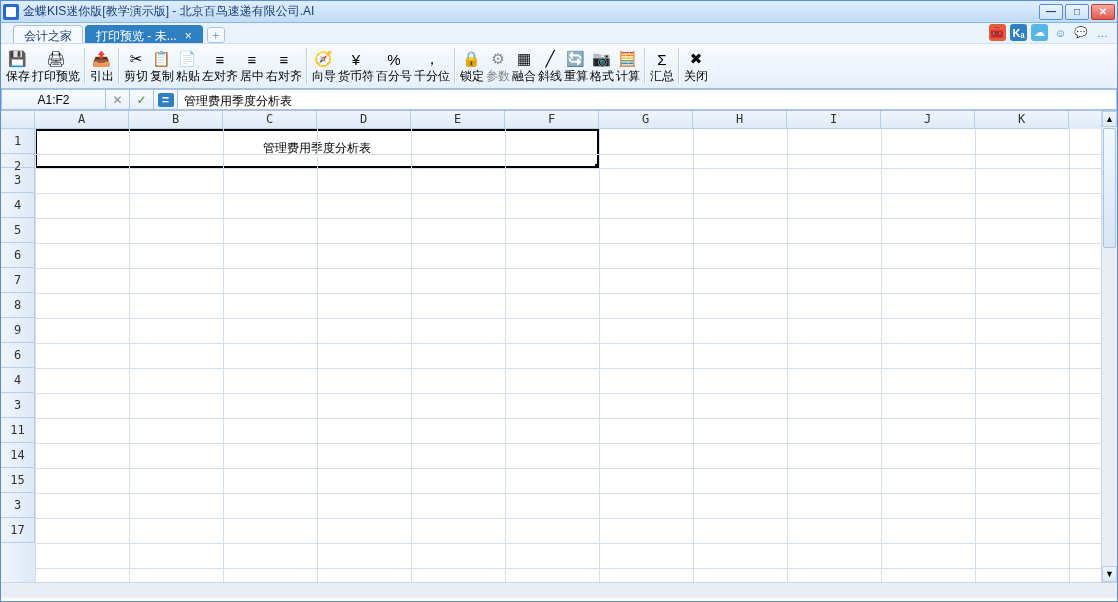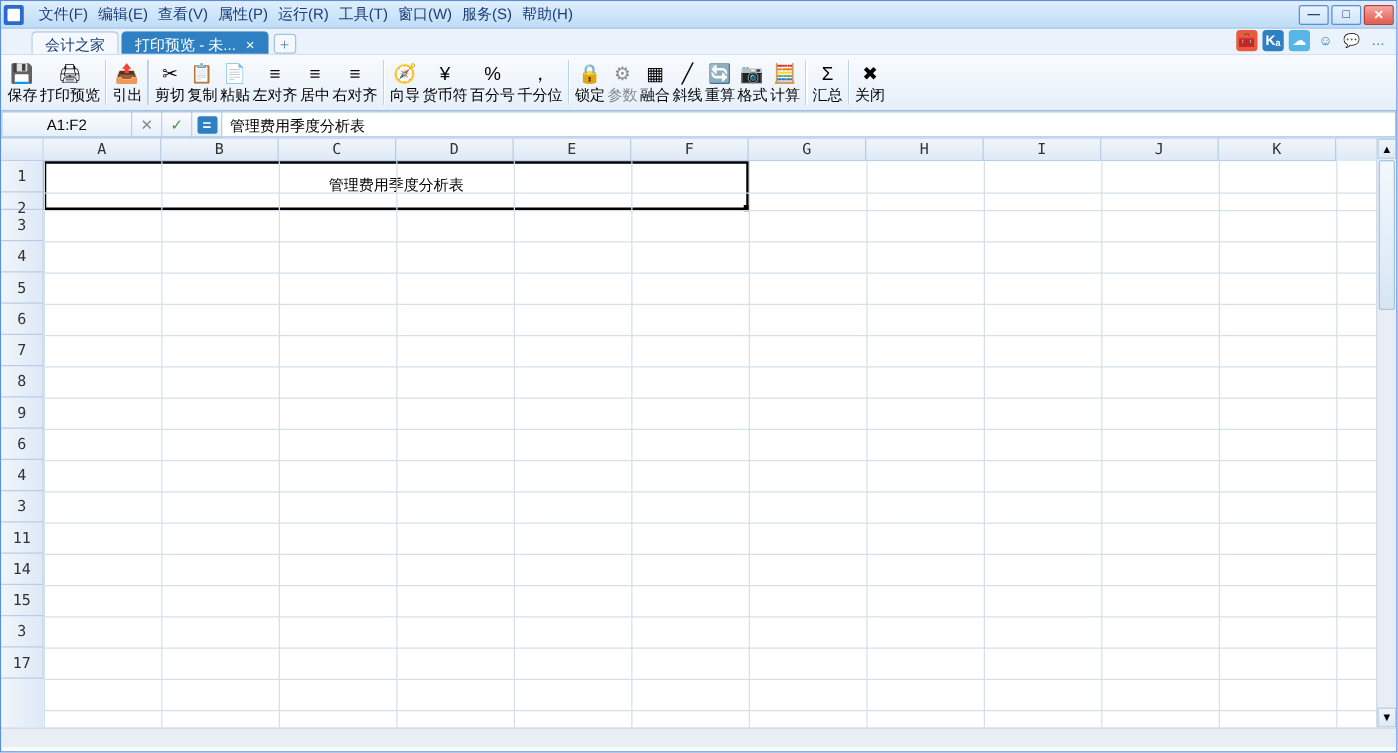--- a/index.html
+++ b/index.html
@@ -6,21 +6,21 @@
 body{width:1118px;height:602px;overflow:hidden;background:#fff;border:1px solid #5a8fd6}
 .titlebar{height:22px;background:linear-gradient(#dfeefd,#bedcf7);display:flex;align-items:center;padding:0 2px;border-bottom:1px solid #8db4dd}
 .app-icon{width:16px;height:16px;background:#2a6acc;border-radius:2px;position:relative;margin-right:4px}
 .app-icon::after{content:"";position:absolute;inset:3px;background:#fff;border-radius:1px}
 .title-text{color:#1c3f78;flex:0 0 auto}
 .menu{display:flex;margin-left:4px}
 .menu span{color:#1c3f78;padding:0 4px;cursor:pointer}
 .win-controls{margin-left:auto;display:flex;gap:2px}
 .wc{width:24px;height:16px;border:1px solid #5a8fd6;background:linear-gradient(#e9f3fc,#cfe4f8);border-radius:2px;display:flex;align-items:center;justify-content:center;color:#1c3f78;font-weight:bold;font-size:10px;cursor:pointer}
 .wc.close{background:linear-gradient(#f7a7a0,#e05a4e);color:#fff;border-color:#b83d32}
-.tabbar{height:20px;background:#eaf2fb;display:flex;align-items:flex-end;padding-left:24px;position:relative}
+.tabbar{height:20px;background:#eaf2fb;display:flex;align-items:flex-end;padding-left:12px;position:relative}
 .tab{height:18px;padding:2px 10px 0;border:1px solid #a7c3e4;border-bottom:none;background:#f5f9fe;color:#1c3f78;border-top-left-radius:4px;border-top-right-radius:4px;margin-right:2px;cursor:pointer}
 .tab.active{background:#2f80c3;color:#fff;border-color:#2f80c3}
 .tab-close{margin-left:8px}
 .tab-add{width:18px;height:16px;border:1px solid #a7c3e4;background:#f5f9fe;display:flex;align-items:center;justify-content:center;border-radius:3px;margin-left:2px;cursor:pointer;color:#6c8db3}
 .tab-right{margin-left:auto;display:flex;gap:4px;padding-right:6px;padding-bottom:2px}
 .ric{width:17px;height:17px;border-radius:3px;display:flex;align-items:center;justify-content:center;font-size:11px;cursor:pointer}
 .r1{background:#e85a3d;color:#fff}
 .r2{background:#2f80c3;color:#fff;font-weight:bold}
 .r3{background:#57b6e6;color:#fff}
 .r4{color:#2f80c3}
@@ -50,31 +50,21 @@
 .vsb{position:absolute;right:0;top:0;bottom:16px;width:16px;background:#e9eef5;border-left:1px solid #cbd7e6}
 .vsb .ar{height:16px;background:linear-gradient(#f0f5fb,#dde9f6);border:1px solid #b9cde4;display:flex;align-items:center;justify-content:center;font-size:9px;cursor:pointer}
 .vsb .th{margin:1px;background:linear-gradient(#f3f8fd,#d7e5f3);border:1px solid #a7c3e4;border-radius:2px;cursor:pointer}
 .hsb{position:absolute;left:0;right:0;bottom:0;height:16px;background:#e9eef5;border-top:1px solid #cbd7e6}
 </style>
 </head>
 <body>
 
 <div class="titlebar">
   <div class="app-icon"></div>
-  <div class="menu">
-    <span>文件(F)</span>
-    <span>编辑(E)</span>
-    <span>查看(V)</span>
-    <span>属性(P)</span>
-    <span>运行(R)</span>
-    <span>工具(T)</span>
-    <span>窗口(W)</span>
-    <span>服务(S)</span>
-    <span>帮助(H)</span>
-  </div>
+  <span class="title-text">金蝶KIS迷你版[教学演示版] - 北京百鸟速递有限公司.AI</span>
   <div class="win-controls">
     <div class="wc">—</div>
     <div class="wc">□</div>
     <div class="wc close">✕</div>
   </div>
 </div>
 
 <div class="tabbar">
   <div class="tab"><span>会计之家</span></div>
   <div class="tab active"><span>打印预览 - 未...</span><span class="tab-close">×</span></div>

